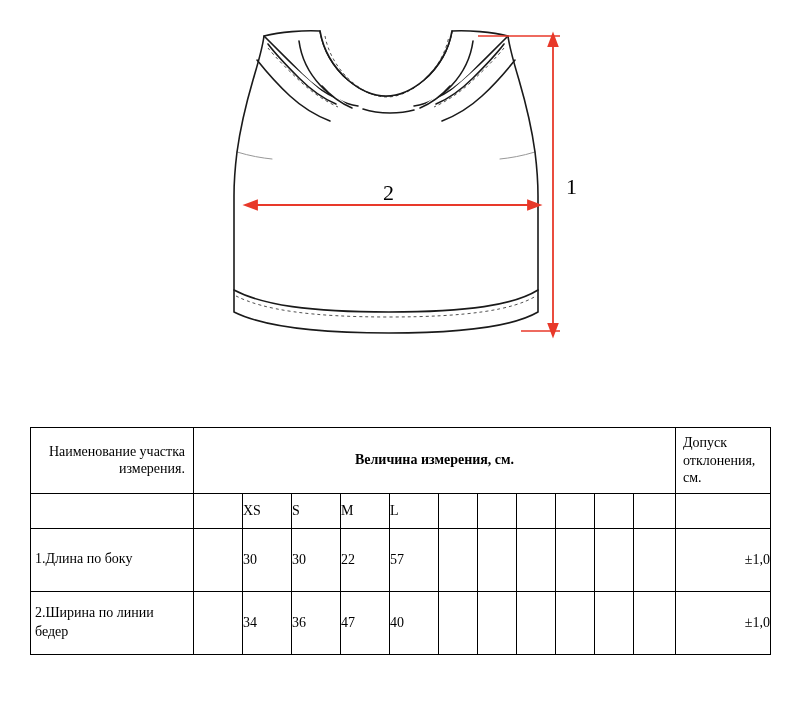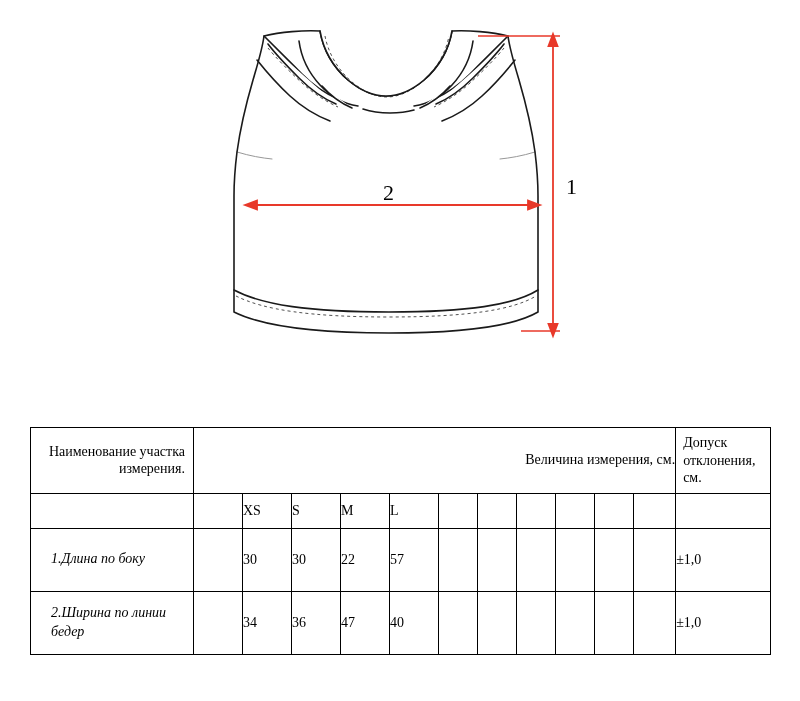--- a/index.html
+++ b/index.html
@@ -60,51 +60,51 @@
   }
   .hdr-name {
     width: 163px;
     padding: 6px 8px !important;
     font-size: 15px;
     line-height: 1.25;
     vertical-align: middle;
     text-align: right;
   }
   .hdr-main {
-    text-align: right;
+    text-align: center;
     font-size: 19px;
     vertical-align: middle;
+    font-weight: bold;
   }
   .hdr-tol {
     width: 92px;
     padding: 6px 7px !important;
     font-size: 15px;
     line-height: 1.25;
     vertical-align: top;
     margin-left: 40px;
   }
   .row-sizes td {
     height: 34px;
     font-size: 13px;
   }
   .row-data td {
     height: 62px;
   }
   .cell-name {
-    padding: 0 20px !important;
+    padding: 0 4px !important;
     font-size: 13.5px;
     line-height: 1.3;
-    font-style: italic;
   }
   .cell-val {
     text-align: left;
     font-size: 13px;
   }
   .cell-tol {
-    text-align: left;
+    text-align: right;
     font-size: 15px;
   }
 </style>
 </head>
 <body>
 
 <div id="page">
 
   <div id="illustration">
     <svg width="800" height="410" viewBox="0 0 800 410" xmlns="http://www.w3.org/2000/svg">

